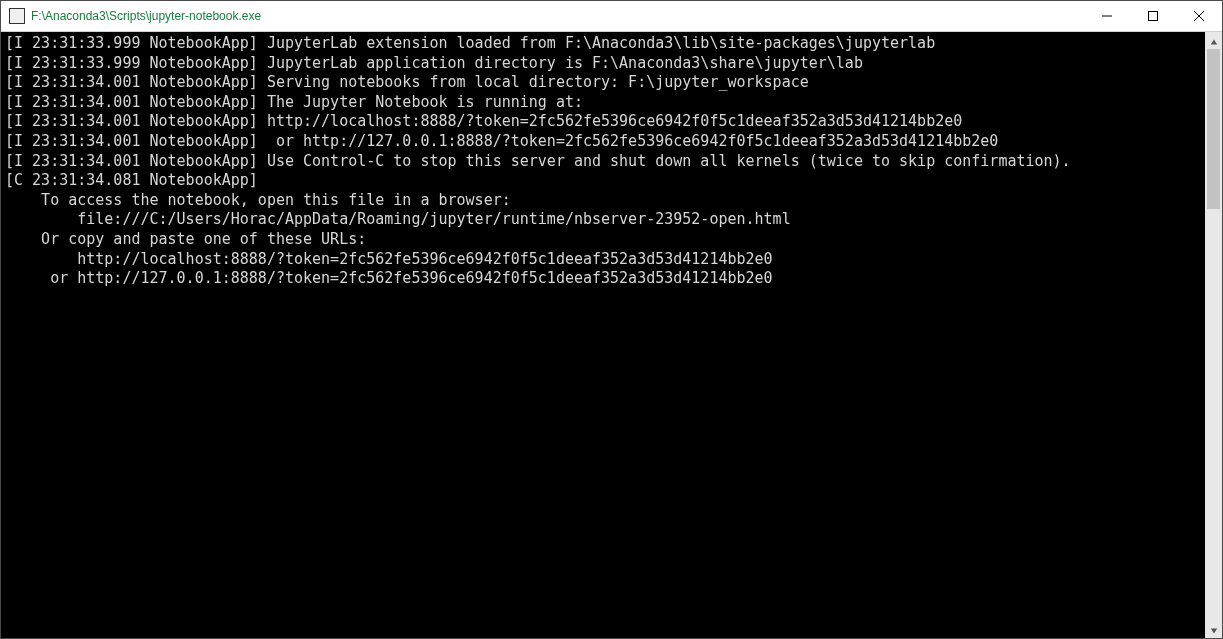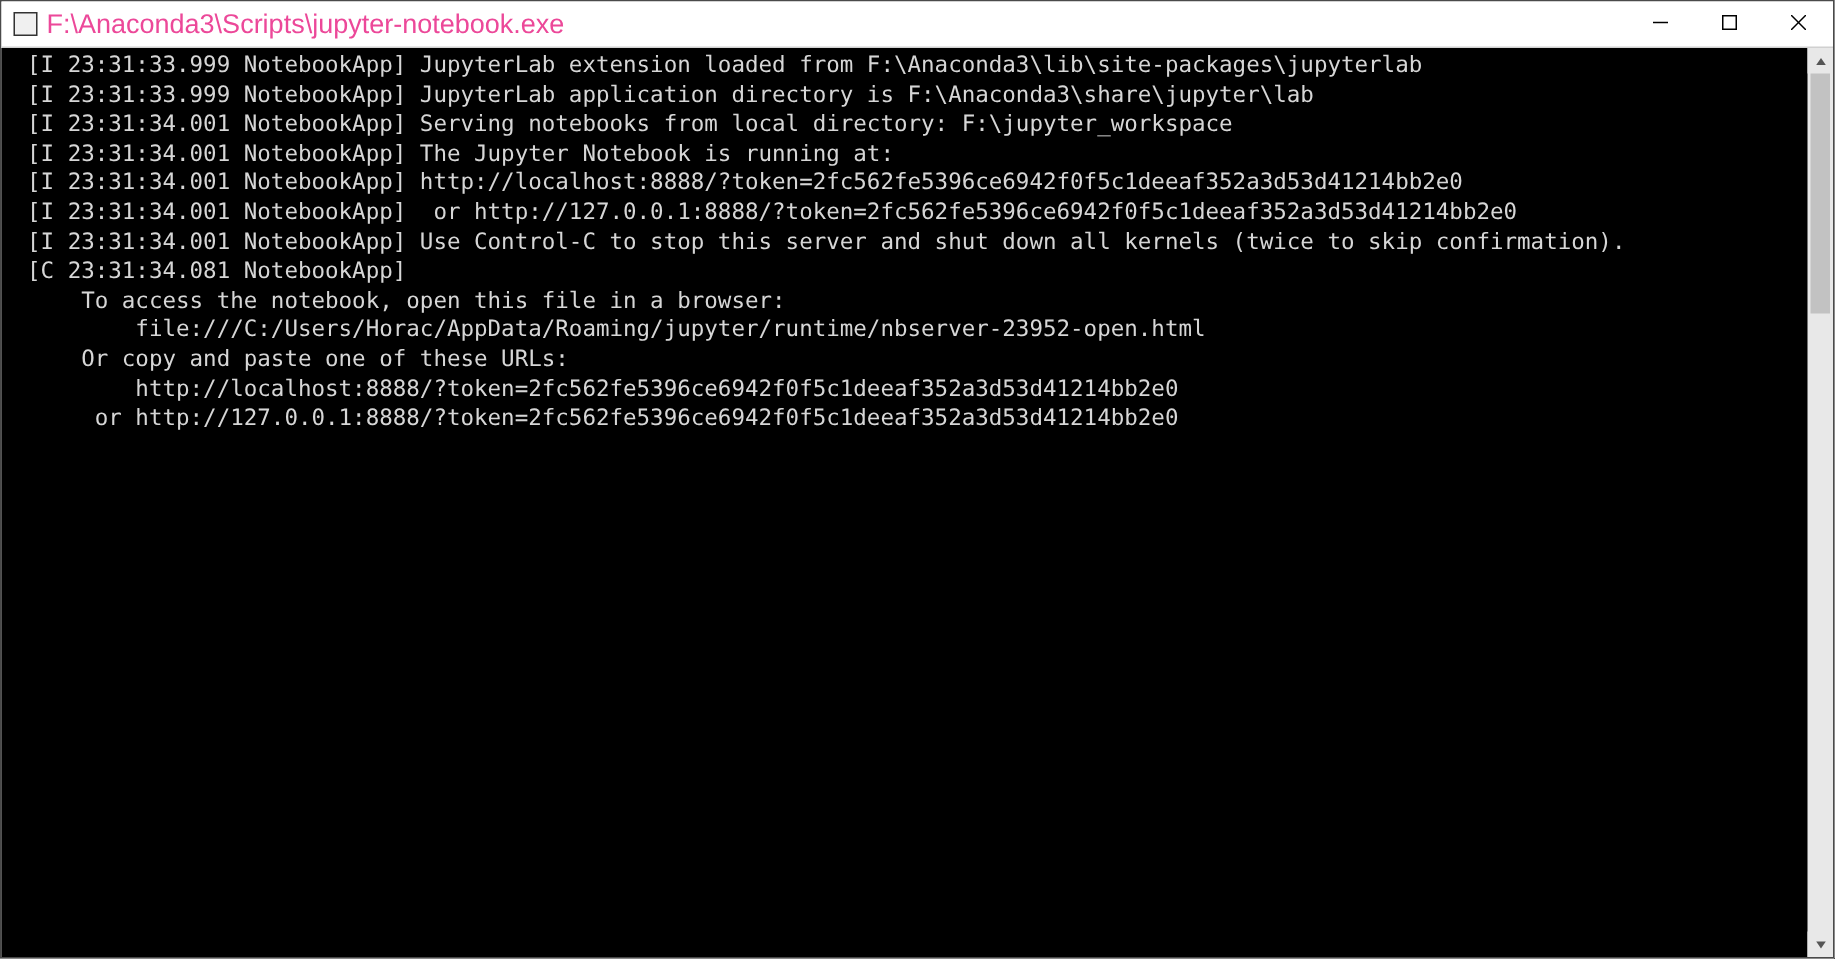--- a/index.html
+++ b/index.html
@@ -31,22 +31,22 @@
   .titlebar .app-icon {
     width: 16px;
     height: 16px;
     margin: 0 6px 0 8px;
     display: inline-block;
     border: 1px solid #333;
     background: #f0f0f0;
     box-sizing: border-box;
   }
   .titlebar .title-text {
-    font-size: 18px;
-    color: #ec4899;
+    font-size: 12px;
+    color: #15803d;
     white-space: nowrap;
     flex: 0 0 auto;
   }
   .titlebar .spacer {
     flex: 1 1 auto;
   }
   .titlebar .win-btn {
     width: 46px;
     height: 30px;
     display: flex;
@@ -61,21 +61,21 @@
     fill: none;
   }
   .client-area {
     flex: 1 1 auto;
     display: flex;
     background: #000;
     overflow: hidden;
   }
   .console {
     flex: 1 1 auto;
-    padding: 2px 0 0 15px;
+    padding: 2px 0 0 2px;
     overflow: hidden;
   }
   .console pre {
     margin: 0;
     padding: 0 0 0 2px;
     font-family: Consolas, "NSimSun", "SimSun", monospace;
     font-size: 15px;
     line-height: 19.6px;
     color: #d6d6d6; 
     white-space: pre;

